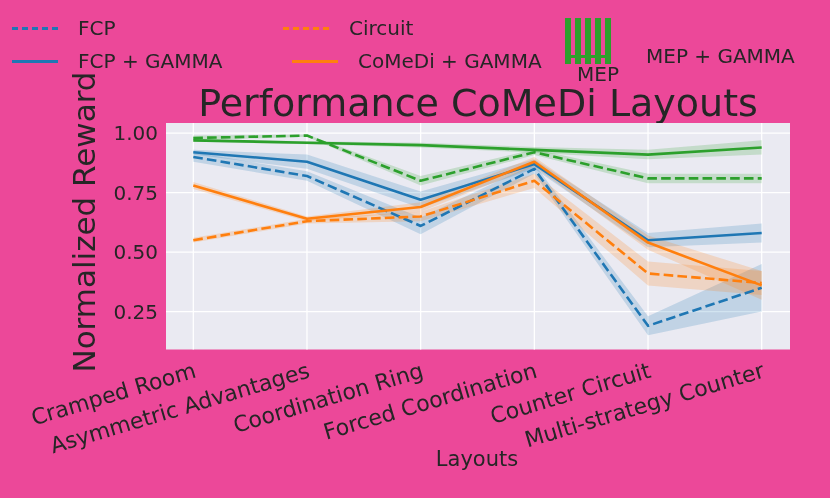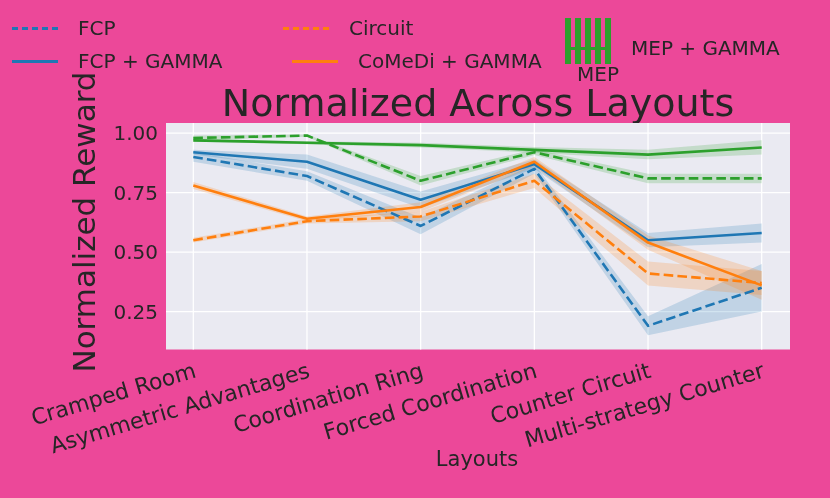--- a/index.html
+++ b/index.html
@@ -47,26 +47,26 @@
         <span>Circuit</span>
       </div>
       <div class="legend-item" style="left: 292px; top: 51px;">
         <span class="swatch" style="background: rgb(255, 127, 14);"></span>
         <span>CoMeDi + GAMMA</span>
       </div>
       <div class="legend-item" style="left: 565px; top: 18px; flex-direction: column;">
         <span class="swatch" style="background: repeating-linear-gradient(to right, rgb(44, 160, 44) 0px, rgb(44, 160, 44) 6px, transparent 6px, transparent 10px);"></span>
         <span>MEP</span>
       </div>
-      <div class="legend-item" style="left: 565px; top: 38px;">
+      <div class="legend-item" style="left: 565px; top: 46px; gap: 15px;">
         <span class="swatch" style="background: rgb(44, 160, 44);"></span>
         <span>MEP + GAMMA</span>
       </div>
     </div>
-  <div class="chart-title">Normalized Across Layouts</div>
+  <div class="chart-title">Performance CoMeDi Layouts</div>
   <div class="ylabel">Normalized Reward</div>
   <svg id="plot" width="830" height="498" viewBox="0 0 830 498">
       <rect x="166" y="123" width="624" height="226.5" fill="#eaeaf2"></rect>
       <line x1="166" x2="790" y1="133.2" y2="133.2" stroke="#ffffff" stroke-width="1.3"></line>
       <line x1="166" x2="790" y1="192.64999999999998" y2="192.64999999999998" stroke="#ffffff" stroke-width="1.3"></line>
       <line x1="166" x2="790" y1="252.1" y2="252.1" stroke="#ffffff" stroke-width="1.3"></line>
       <line x1="166" x2="790" y1="311.55" y2="311.55" stroke="#ffffff" stroke-width="1.3"></line>
       <line x1="193.3" x2="193.3" y1="123" y2="349.5" stroke="#ffffff" stroke-width="1.3"></line>
       <line x1="306.98" x2="306.98" y1="123" y2="349.5" stroke="#ffffff" stroke-width="1.3"></line>
       <line x1="420.66" x2="420.66" y1="123" y2="349.5" stroke="#ffffff" stroke-width="1.3"></line>

